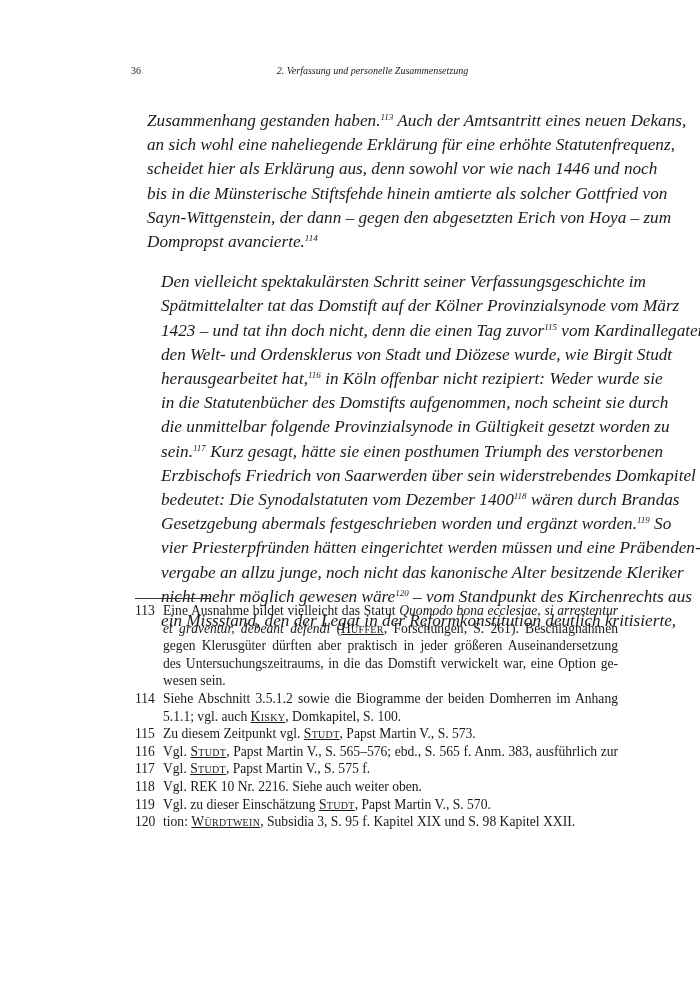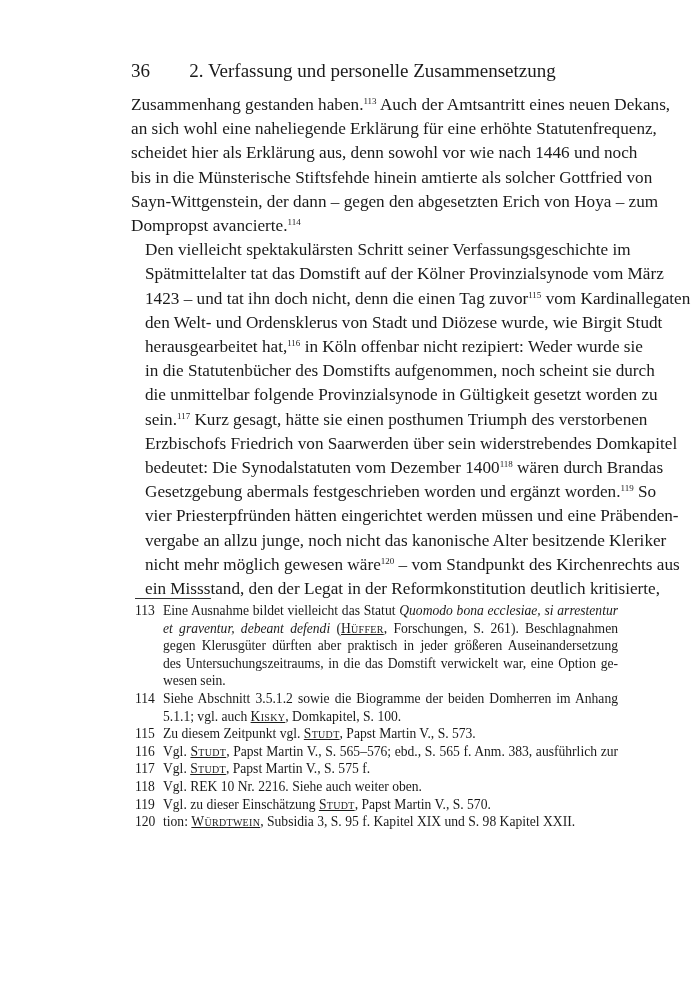--- a/index.html
+++ b/index.html
@@ -3,29 +3,29 @@
 <meta charset="utf-8">
 <style>
   html, body { margin: 0; padding: 0; background: #ffffff; }
   body { width: 700px; height: 988px; position: relative; overflow: hidden; }
   .page {
     position: absolute; left: 0; top: 0; width: 700px; height: 988px; background: #ffffff;
     font-family: "Liberation Serif", "DejaVu Serif", serif; color: #1a1a1a;
   }
   .running-head {
     position: absolute; left: 131px; top: 60px; width: 487px; height: 22px;
-    font-size: 19px; line-height: 22px;
+    font-size: 10px; line-height: 22px;
   }
   .folio { position: absolute; left: 0; top: 0; }
-  .head-title { position: absolute; left: 0; right: 12px; top: 0; text-align: center; padding-left: 8px; }
+  .head-title { position: absolute; left: 0; right: 12px; top: 0; text-align: center; padding-left: 8px; font-style: italic; }
   .body-text {
     position: absolute; left: 131px; top: 93px; width: 487px;
     font-size: 17.2px; line-height: 24.2px; text-align: justify; hyphens: manual;
   }
-  .body-text p { margin: 0; }
+  .body-text p { margin: 16px; font-style: italic; }
   .body-text p.indent { text-indent: 14px; }
   .line { display: block; text-align: justify; text-align-last: justify; white-space: nowrap; }
   .line.last { text-align-last: left; }
   sup { font-size: 9px; line-height: 0; vertical-align: 6px; }
   .fn-rule {
     position: absolute; left: 135px; top: 598px; width: 76px; height: 0;
     border-top: 1px solid #333;
   }
   .footnotes {
     position: absolute; left: 135px; top: 602px; width: 483px;

